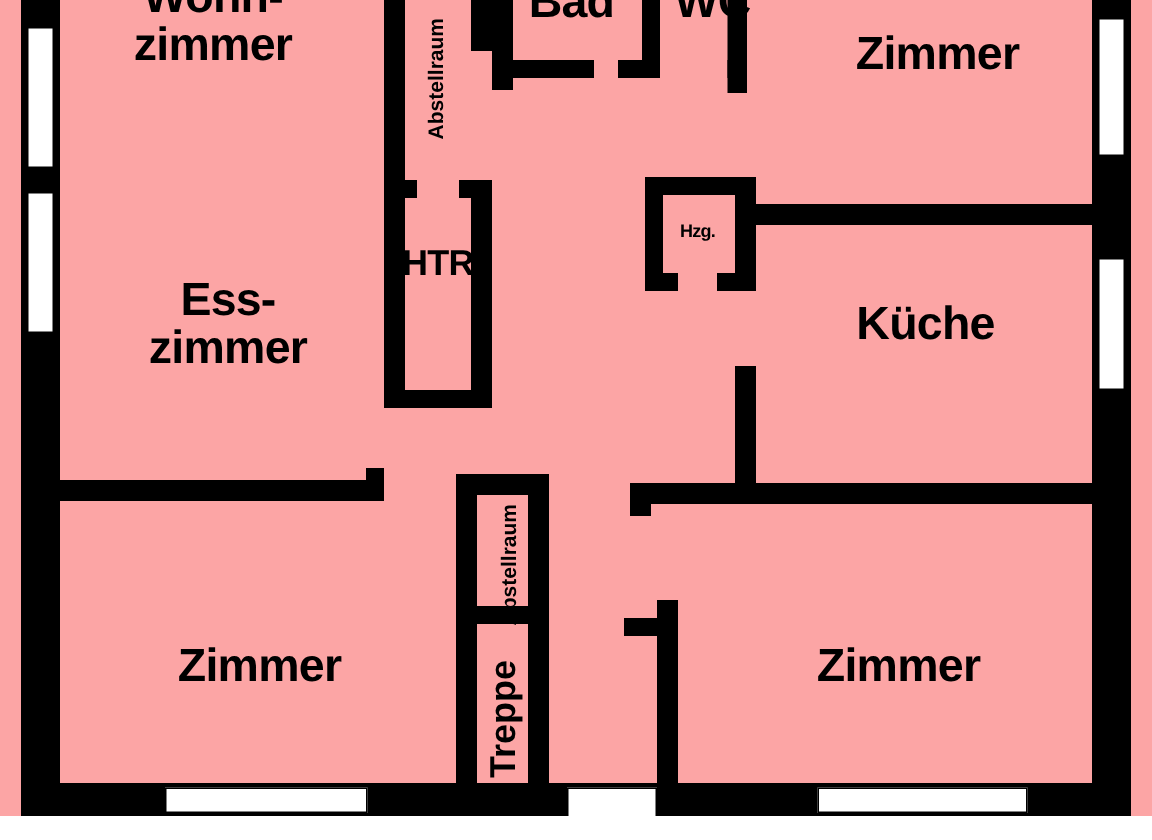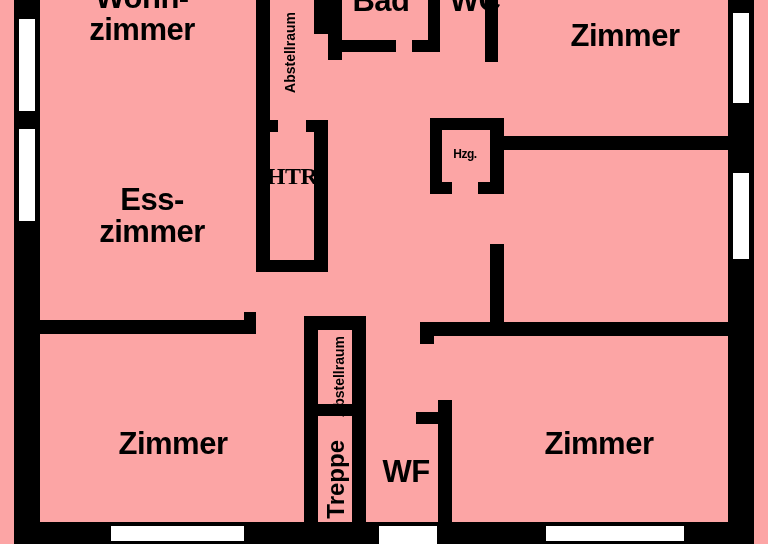--- a/index.html
+++ b/index.html
@@ -117,24 +117,24 @@
   <div class="wall" style="left:352px; top:416px; width:14px; height:132px;"></div>
 
   <div class="wall" style="left:438px; top:400px; width:14px; height:136px;"></div>
   <div class="wall" style="left:416px; top:412px; width:36px; height:12px;"></div>
 
   <div class="label big" style="left:52px;  top:-18px; width:180px;">Wohn-
 zimmer</div>
   <div class="label big" style="left:62px;  top:184px; width:180px;">Ess-
 zimmer</div>
   <div class="label vert tiny" style="left:283px; top:12px;">Abstellraum</div>
-  <div class="label mid" style="left:256px; top:164px; width:72px;font-family:Liberation Serif, serif;">HTR</div>
+  <div class="label mid" style="left:256px; top:164px; width:72px;">HTR</div>
   <div class="label big" style="left:330px; top:-15px; width:102px;">Bad</div>
   <div class="label big" style="left:436px; top:-15px; width:78px;">WC</div>
   <div class="label big" style="left:530px; top:20px; width:190px;">Zimmer</div>
   <div class="label small" style="left:434px; top:148px; width:62px;">Hzg.</div>
+  <div class="label big" style="left:532px; top:200px; width:170px;">Küche</div>
   <div class="label big" style="left:78px; top:428px; width:190px;">Zimmer</div>
   <div class="label vert tiny" style="left:332px; top:336px;">Abstellraum</div>
   <div class="label vert mid" style="left:324px; top:440px;">Treppe</div>
-  <div class="label big" style="left:370px; top:456px; width:72px;">WF</div>
   <div class="label big" style="left:504px; top:428px; width:190px;">Zimmer</div>
 
 </div>
 
 </body></html>

